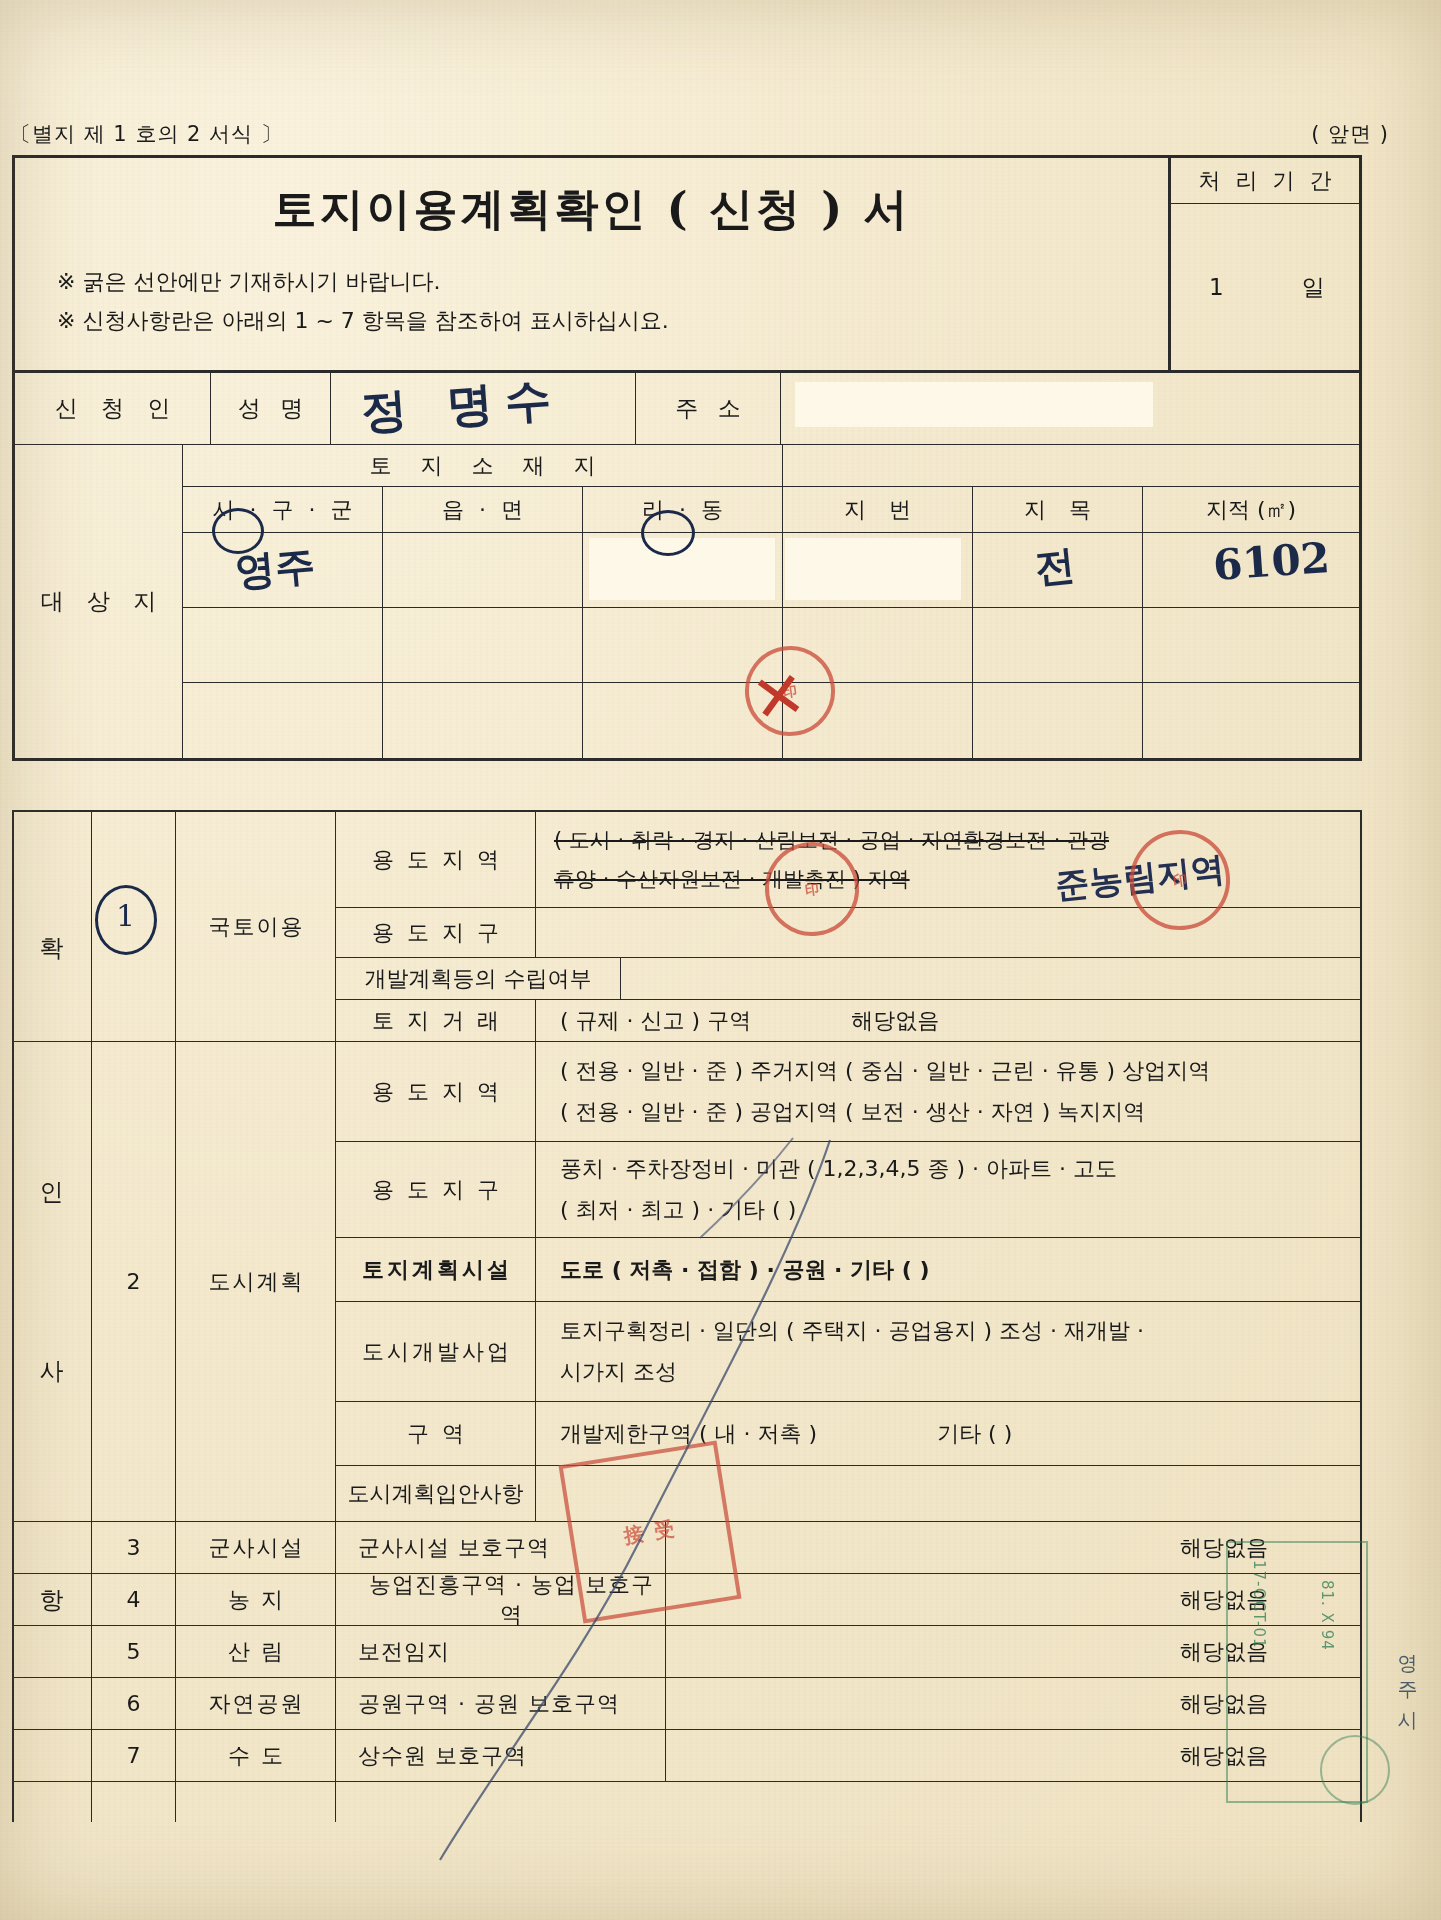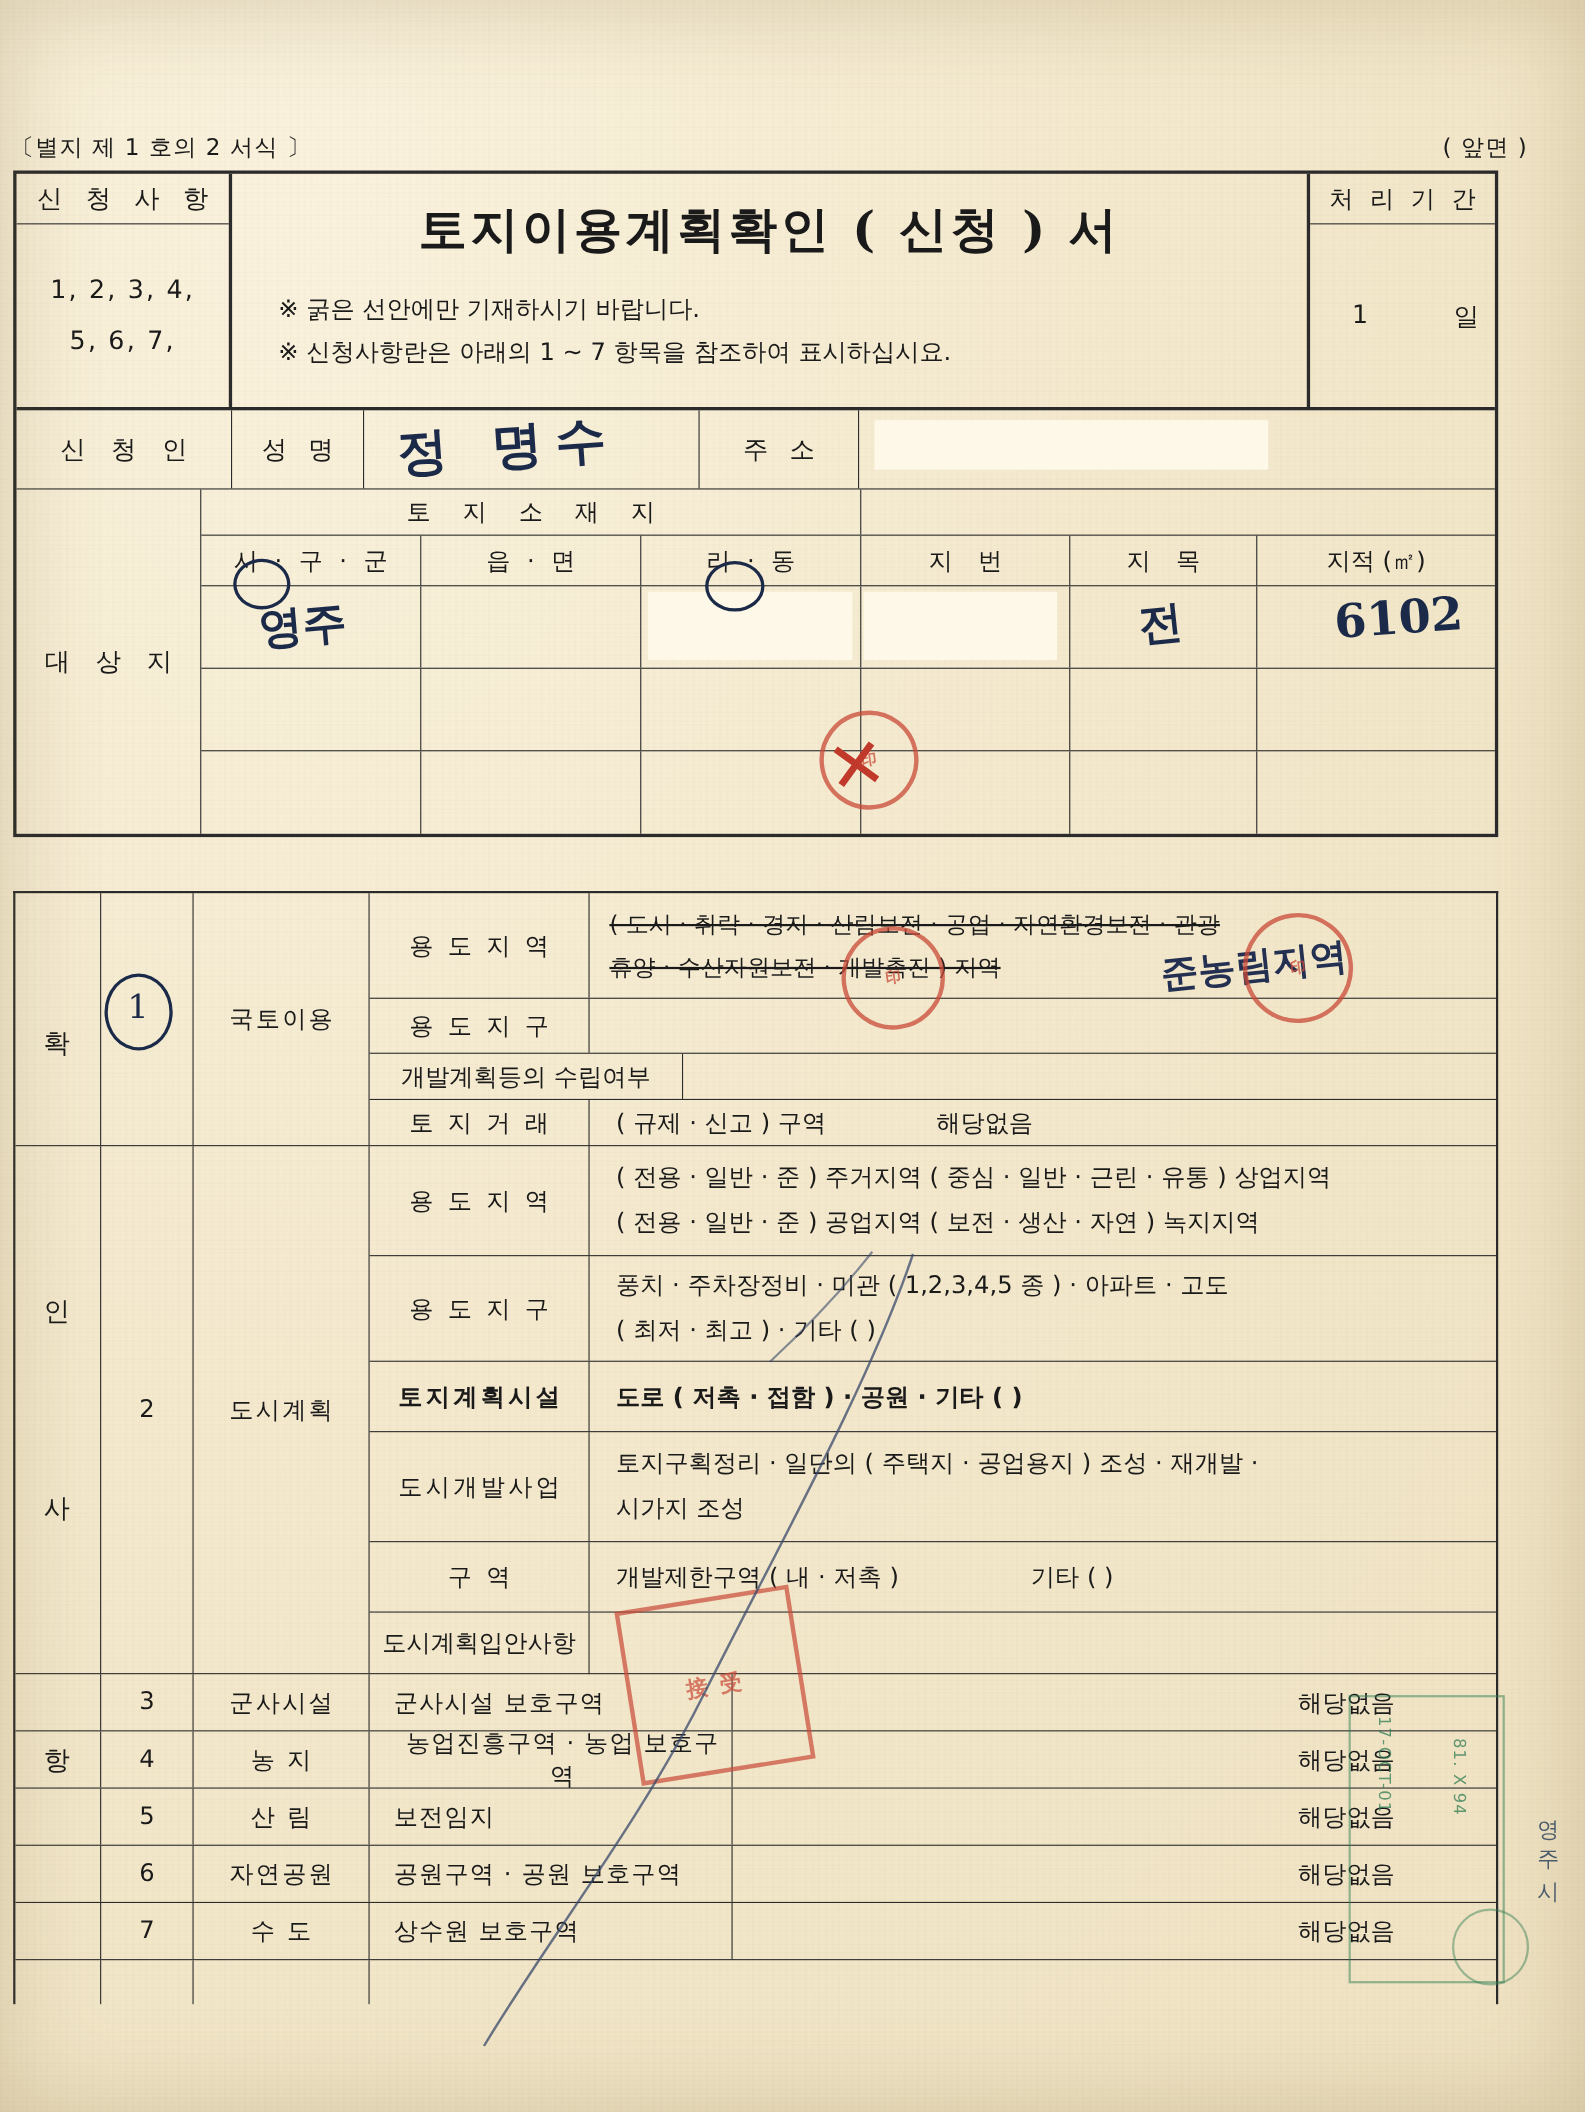--- a/index.html
+++ b/index.html
@@ -112,21 +112,21 @@
     font-size: 44px;
     letter-spacing: 3px;
     font-weight: 700;
   }
   .notes {
     margin: 24px 0 0 42px;
     font-size: 22px;
     line-height: 1.75;
   }
   .cell-period {
-    width: 168px;
+    width: 188px;
     display: flex;
     flex-direction: column;
     box-sizing: border-box;
   }
   .period-title {
     height: 46px;
     border-bottom: 1.5px solid #2b2b2b;
     display: flex;
     align-items: center;
     justify-content: center;
@@ -439,27 +439,20 @@
   <div class="grain"></div>
 
   <div class="hdr-row">
     <div class="hdr-left">〔별지 제 1 호의 2 서식 〕</div>
     <div class="hdr-right">( 앞면 )</div>
   </div>
 
   <div class="frame">
 
     <div class="frame-top">
-      <div class="cell-apply">
-        <div class="apply-title">신 청 사 항</div>
-        <div class="apply-nums">
-          <div>1, 2, 3, 4,</div>
-          <div>5, 6, 7,</div>
-        </div>
-      </div>
       <div class="cell-title">
         <div class="big-title">토지이용계획확인 ( 신청 ) 서</div>
         <div class="notes">
           <div>※ 굵은 선안에만 기재하시기 바랍니다.</div>
           <div>※ 신청사항란은 아래의 1 ~ 7 항목을 참조하여 표시하십시요.</div>
         </div>
       </div>
       <div class="cell-period">
         <div class="period-title">처 리 기 간</div>
         <div class="period-body">

